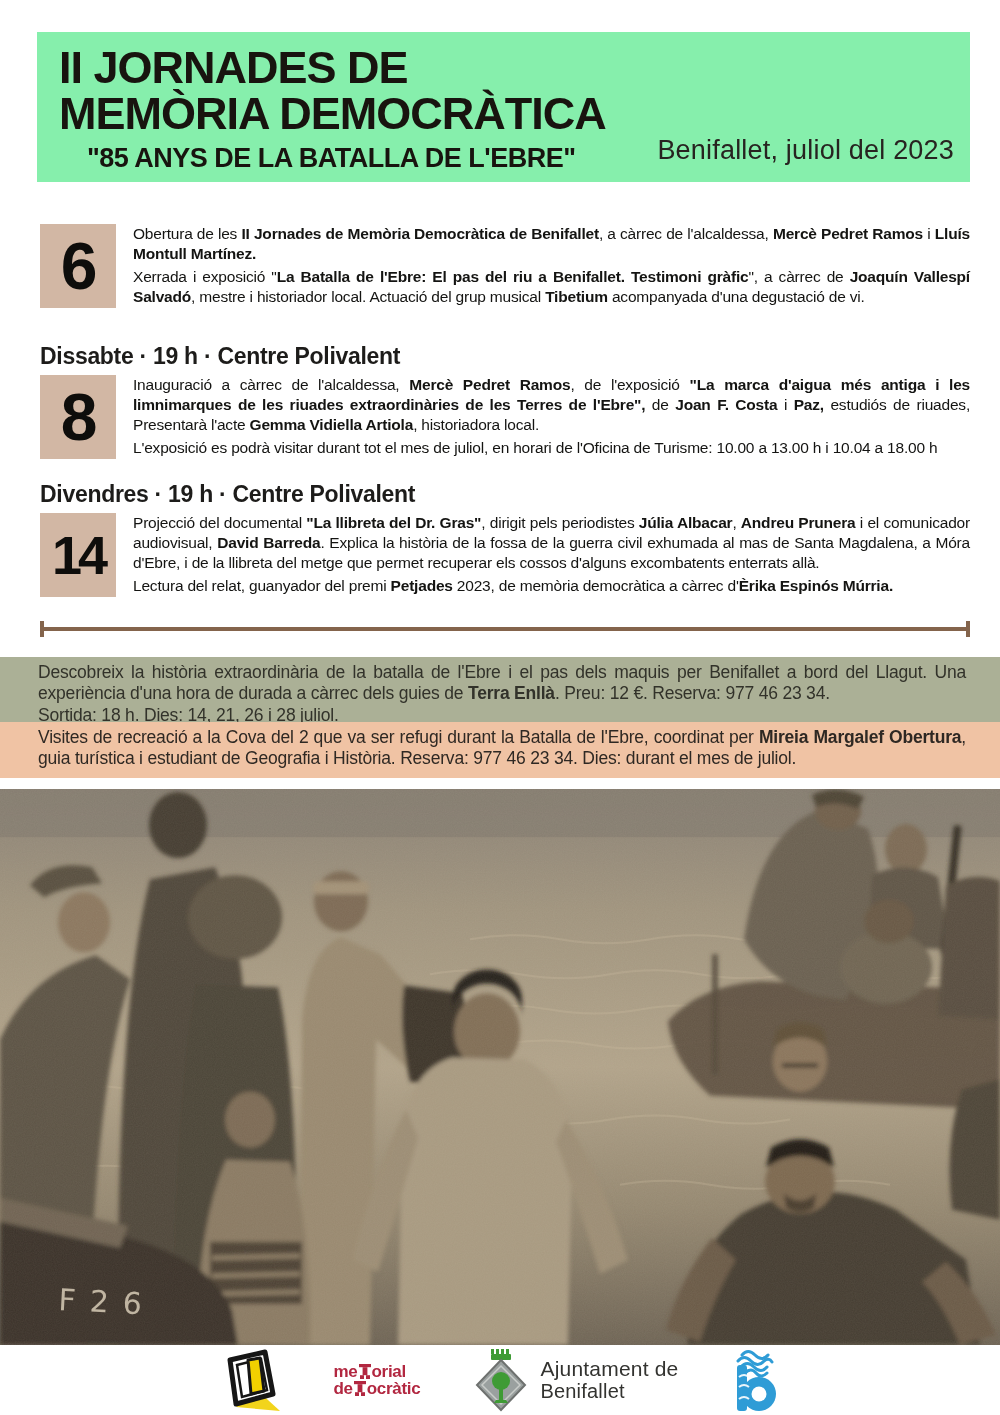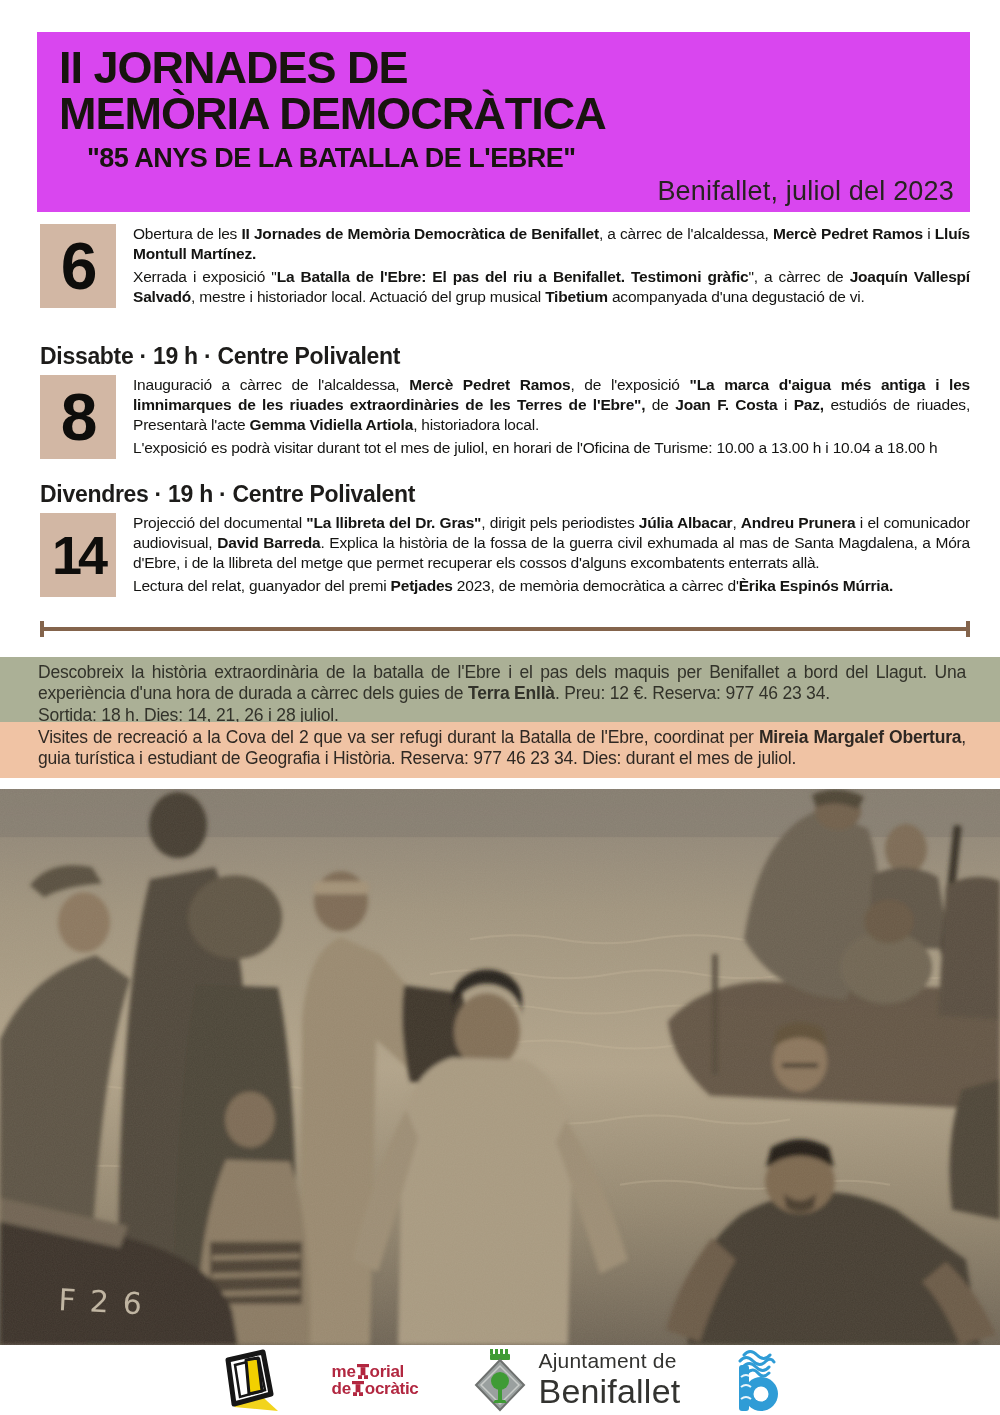--- a/index.html
+++ b/index.html
@@ -2,27 +2,27 @@
 <html lang="ca"><head>
 <meta charset="utf-8">
 <style>
   * { margin:0; padding:0; box-sizing:border-box; }
   html,body { background:#ffffff; }
   body { width:1000px; height:1415px; position:relative; overflow:hidden;
          font-family:"Liberation Sans", sans-serif; color:#141412; }
   .page { position:absolute; inset:0; background:#ffffff; }
 
   
-  .masthead { position:absolute; left:37px; top:32px; width:933px; height:180px;
-              background:#d946ef; padding:13px 14px 0 22px; }
+  .masthead { position:absolute; left:37px; top:32px; width:933px; height:150px;
+              background:#86efac; padding:13px 14px 0 22px; }
   .masthead .t1, .masthead .t2 { font-size:45px; font-weight:700; letter-spacing:-1px;
               line-height:1.03; color:#18140f; }
   .masthead .subtitle { font-size:27px; font-weight:700; letter-spacing:-0.5px;
               margin:5px 0 0 28px; color:#18140f; }
-  .masthead .dateline { position:absolute; right:16px; bottom:5px; font-size:27px;
+  .masthead .dateline { position:absolute; right:16px; bottom:16px; font-size:27px;
               font-weight:400; color:#272320; letter-spacing:0.2px; }
 
   
   .event { position:absolute; left:40px; right:30px; }
   .event-1 { top:224px; }
   .event-2 { top:343px; }
   .event-3 { top:481px; }
   .event h2 { font-size:23px; font-weight:700; letter-spacing:-0.3px; color:#1d1c1a;
               margin-bottom:5px; }
   .event-body { display:flex; gap:17px; }
@@ -58,21 +58,21 @@
   .logos { position:absolute; top:1345px; left:0; width:1000px; height:70px;
            background:#ffffff; display:flex; align-items:center; justify-content:center;
            gap:52px; }
   .logo { display:flex; align-items:center; gap:10px; }
   .wordmark { color:#b22740; font-weight:700; font-size:17px; line-height:1.0;
               letter-spacing:-0.3px; }
   .wm-line { display:flex; align-items:center; }
   .pillar { margin:0 1px; }
   .aj-text { display:flex; flex-direction:column; color:#333330; }
   .aj-top { font-size:21px; letter-spacing:0.2px; }
-  .aj-bottom { font-size:34px; font-weight:500; letter-spacing:0.2px; margin-top:-1px; }
+  .aj-bottom { font-size:20px; font-weight:500; letter-spacing:0.2px; margin-top:-1px; }
 </style>
 </head>
 <body>
 
 <div class="page">
 
   <header class="masthead">
     <div class="t1">II JORNADES DE</div>
     <div class="t2">MEMÒRIA DEMOCRÀTICA</div>
     <div class="subtitle">"85 ANYS DE LA BATALLA DE L'EBRE"</div>

